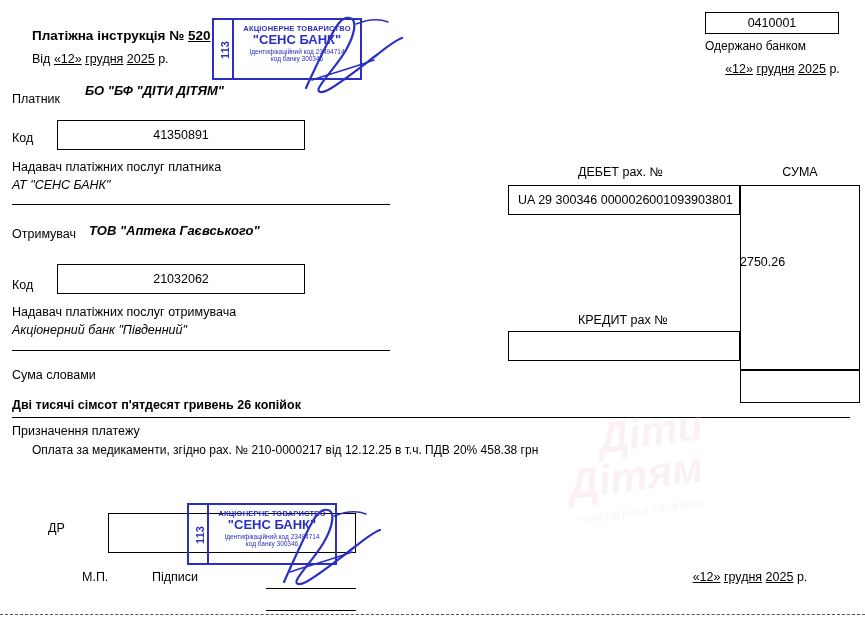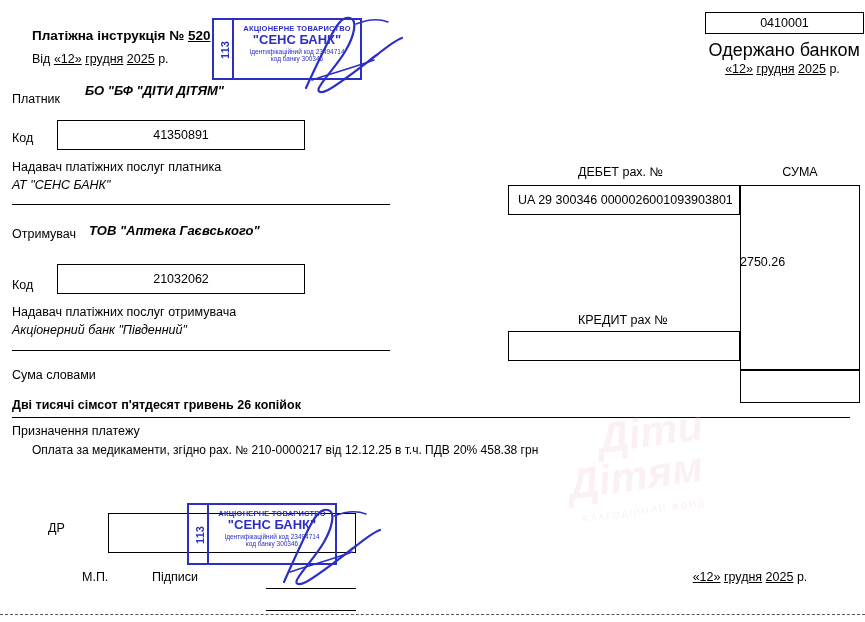--- a/index.html
+++ b/index.html
@@ -35,24 +35,24 @@
   .dashed {
     border-bottom: 1px dashed #555;
     height: 0;
   }
 
   
   #title { left: 32px; top: 28px; font-size: 13.5px; font-weight: bold; }
   #title .num { text-decoration: underline; }
 
   
-  #recv-num-box { left: 705px; top: 12px; width: 159px; height: 22px; }
+  #recv-num-box { left: 705px; top: 12px; width: 134px; height: 22px; }
   #recv-num-box .v { font-size: 12.5px; text-align: center; line-height: 20px; }
 
-  #recv-by-bank { left: 705px; top: 40px; width: 155px; text-align: right; font-size: 18px; }
+  #recv-by-bank { left: 705px; top: 40px; width: 155px; text-align: left; font-size: 12px; }
   #recv-date { left: 705px; top: 62px; width: 155px; text-align: center; font-size: 12.5px; }
 
   
   #from-date { left: 32px; top: 52px; font-size: 12.5px; }
   #payer-label { left: 12px; top: 92px; font-size: 12.5px; }
   #payer-name { left: 85px; top: 84px; font-size: 13px; font-style: italic; font-weight: bold; }
 
   #code1-label { left: 12px; top: 131px; font-size: 12.5px; }
   #code1-box { left: 57px; top: 120px; width: 248px; height: 30px; }
   #code1-val { left: 57px; top: 120px; width: 248px; height: 32px; line-height: 30px; text-align: center; font-size: 12.5px; }

